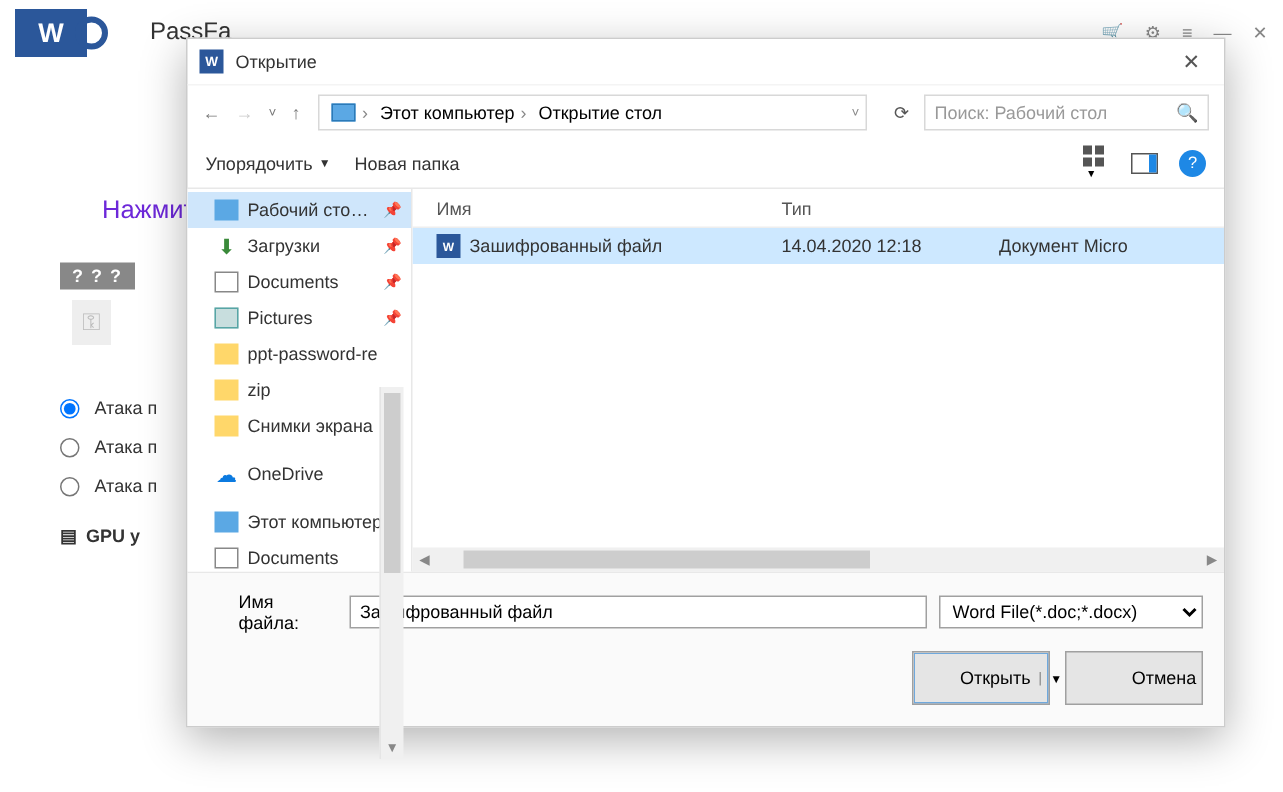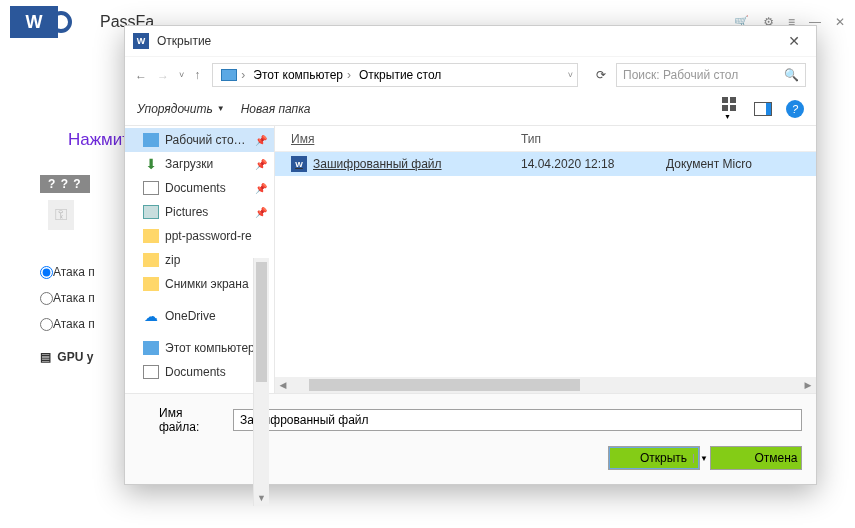--- a/index.html
+++ b/index.html
@@ -9,41 +9,41 @@
 .app-logo{width:48px;height:32px;background:#2b579a;display:flex;align-items:center;justify-content:center;color:#fff;font-weight:bold;font-size:18px;position:relative;}
 .app-logo:after{content:"";position:absolute;right:-14px;top:50%;width:14px;height:14px;border:4px solid #2b579a;border-radius:50%;transform:translateY(-50%);}
 .app-title{margin-left:42px;font-size:16px;color:#333;}
 .app-ctrls{margin-left:auto;display:flex;gap:14px;align-items:center;color:#888;font-size:14px;}
 .app-ctrls div{cursor:pointer;}
 .app-hint{position:absolute;left:68px;top:130px;color:#6d28d9;font-size:17px;}
 .badge-row{position:absolute;left:40px;top:175px;display:flex;align-items:center;gap:12px;}
 .badge{background:#888;color:#fff;padding:2px 8px;font-weight:bold;letter-spacing:1px;}
 .key-icon{width:26px;height:30px;background:#eee;display:flex;align-items:center;justify-content:center;color:#bbb;font-size:16px;}
 .radios{position:absolute;left:40px;top:265px;display:flex;flex-direction:column;gap:12px;}
-.radio-row{display:flex;align-items:center;gap:0;color:#333;}
+.radio-row{display:flex;align-items:center;gap:10px;color:#333;}
 .radio-row input{width:13px;height:13px;}
 .gpu-row{position:absolute;left:40px;top:350px;display:flex;align-items:center;gap:6px;font-weight:bold;color:#333;}
 .blue-btn{position:absolute;right:80px;top:122px;width:60px;height:32px;background:#0b7ae0;}
 
 .dialog{position:absolute;left:124px;top:25px;width:693px;height:460px;background:#fff;border:1px solid #ccc;box-shadow:0 8px 28px rgba(0,0,0,.3);display:flex;flex-direction:column;}
 .dlg-titlebar{height:30px;display:flex;align-items:center;padding:0 8px;}
 .dlg-titlebar .word-icon{width:16px;height:16px;background:#2b579a;margin-right:8px;display:flex;align-items:center;justify-content:center;color:#fff;font-size:9px;font-weight:bold;}
 .dlg-title{font-size:12px;color:#333;}
 .dlg-close{margin-left:auto;font-size:14px;color:#555;cursor:pointer;padding:2px 8px;}
 .dlg-navbar{height:36px;display:flex;align-items:center;padding:0 10px;gap:4px;border-top:1px solid #f4f4f4;}
 .nav-arrows{display:flex;align-items:center;gap:10px;color:#777;}
 .nav-arrows .dis{color:#ccc;}
 .nav-path{display:flex;align-items:center;border:1px solid #d8d8d8;height:24px;flex:1;margin:0 8px;padding:0 4px;}
 .nav-path .chip{display:flex;align-items:center;gap:4px;padding:0 4px;height:22px;}
 .nav-path .chev{color:#888;}
 .monitor-icon{width:16px;height:12px;background:#5ba8e4;border:1px solid #2b7ab8;position:relative;}
 .refresh{color:#555;padding:0 6px;}
 .search-box{width:190px;height:24px;border:1px solid #d8d8d8;display:flex;align-items:center;padding:0 6px;color:#999;}
 .search-box .mag{margin-left:auto;color:#888;}
-.dlg-toolbar{height:34px;display:flex;align-items:center;padding:0 12px;border-bottom:1px solid #e8e8e8;gap:16px;font-style:italic;}
+.dlg-toolbar{height:34px;display:flex;align-items:center;padding:0 12px;border-bottom:1px solid #e8e8e8;gap:16px;}
 .tool-link{color:#333;display:flex;align-items:center;gap:4px;}
 .tool-right{margin-left:auto;display:flex;align-items:center;gap:14px;}
 .view-btn{display:flex;gap:2px;}
 .sq{width:6px;height:6px;background:#555;}
 .help-icon{width:18px;height:18px;border-radius:50%;background:#1e88e5;color:#fff;display:flex;align-items:center;justify-content:center;font-size:11px;}
 .dlg-body{flex:1;display:flex;min-height:0;}
 .sidebar{width:150px;border-right:1px solid #e8e8e8;overflow:hidden;background:#fff;padding-top:2px;}
 .side-item{display:flex;align-items:center;gap:6px;height:24px;padding:0 6px 0 18px;color:#333;white-space:nowrap;overflow:hidden;text-overflow:ellipsis;}
 .side-item .ic{width:16px;height:14px;flex-shrink:0;display:flex;align-items:center;justify-content:center;}
 .side-item .pin{margin-left:auto;color:#888;font-size:10px;}
@@ -53,36 +53,36 @@
 .ic-doc{border:1px solid #888;background:#fff;width:12px;height:14px;}
 .ic-pic{border:1px solid #57a5a5;background:#c8dede;width:14px;height:12px;}
 .ic-folder{background:#ffd76a;width:15px;height:12px;}
 .ic-onedrive{color:#0b7ae0;font-size:14px;}
 .ic-pc{background:#5ba8e4;width:14px;height:12px;}
 .side-sc{position:absolute;left:128px;top:132px;width:16px;height:248px;background:#f0f0f0;border-left:1px solid #e5e5e5;}
 .side-sc .thumb{position:absolute;top:4px;left:2px;right:2px;height:120px;background:#cdcdcd;}
 .side-sc .arr{position:absolute;left:0;right:0;height:16px;display:flex;align-items:center;justify-content:center;color:#888;font-size:9px;}
 .filelist{flex:1;position:relative;overflow:hidden;}
 .cols{display:flex;height:26px;align-items:center;border-bottom:1px solid #eee;color:#555;padding-left:16px;}
-.c1{width:230px;text-decoration:underline;}
+.c1{width:230px;}
 .c2{width:145px;}
 .c3{flex:1;}
 .row{display:flex;height:24px;align-items:center;padding-left:16px;color:#333;}
 .row.sel{background:#cde8ff;}
 .row .ficon{width:16px;height:16px;background:#2b579a;margin-right:6px;display:flex;align-items:center;justify-content:center;color:#fff;font-size:8px;font-weight:bold;}
 .hsbar{position:absolute;bottom:0;left:0;right:0;height:16px;background:#f0f0f0;display:flex;align-items:center;}
 .hsbar .thumb{height:12px;width:50%;background:#cdcdcd;margin-left:18px;}
 .hsbar .arr{width:16px;display:flex;align-items:center;justify-content:center;color:#888;font-size:9px;}
 .dlg-footer{border-top:1px solid #e8e8e8;padding:12px 14px 14px;background:#fafafa;}
 .fname-row{display:flex;align-items:center;gap:8px;margin-bottom:12px;}
 .fname-row .lbl{width:86px;text-align:left;padding-left:20px;}
 .fname-row input{flex:1;height:22px;border:1px solid #a0a0a0;padding:0 6px;}
 .fname-row select{width:176px;height:22px;border:1px solid #a0a0a0;padding:0 4px;background:#fff;}
 .btn-row{display:flex;justify-content:flex-end;gap:10px;}
-.btn{height:24px;width:92px;border:1px solid #a0a0a0;background:#84cc16;display:flex;align-items:center;justify-content:center;cursor:pointer;padding-left:40px;}
+.btn{height:36px;width:92px;border:1px solid #a0a0a0;background:#e5e5e5;display:flex;align-items:center;justify-content:center;cursor:pointer;padding-left:40px;}
 .btn.primary{box-shadow:0 0 0 1px #6fa8dc inset;}
 </style>
 </head>
 <body>
 
 <div class="app-bg">
   <div class="app-header">
     <div class="app-logo">W</div>
     <div class="app-title">PassFa</div>
     <div class="app-ctrls">
@@ -247,20 +247,21 @@
           <div class="thumb"></div>
           <div class="arr" style="margin-left:auto;">▶</div>
         </div>
     </div>
   </div>
 
   <div class="dlg-footer">
     <div class="fname-row">
       <div class="lbl">Имя файла:</div>
       <input value="Зашифрованный файл" style="">
+      <select><option id="filter-opt">Word File(*.doc;*.docx)</option></select>
     </div>
     <div class="btn-row">
       <div class="btn primary">
           <span>Открыть</span> 
           <span style="margin-left:6px;border-left:1px solid #999;padding-left:6px;font-size:8px;">▼</span>
         </div>
       <div class="btn">Отмена</div>
     </div>
   </div>
 </div>

